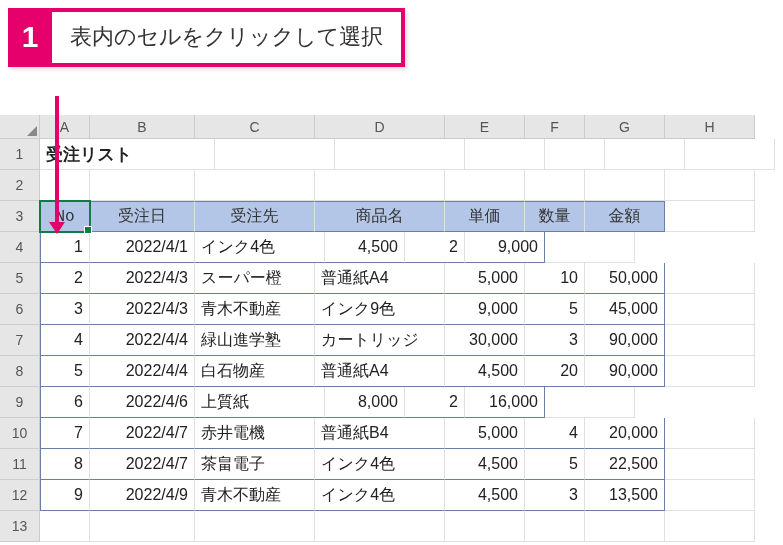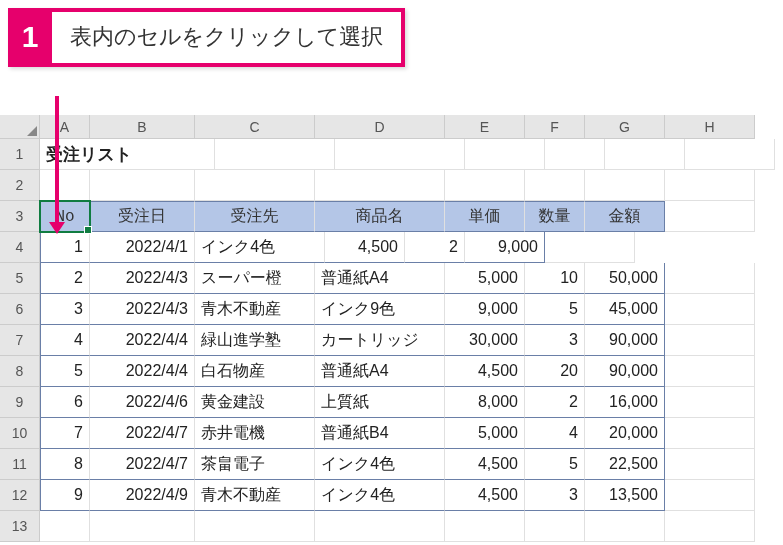--- a/index.html
+++ b/index.html
@@ -157,21 +157,20 @@
           <div class="cell wC tbl-cell">白石物産</div>
           <div class="cell wD tbl-cell">普通紙A4</div>
           <div class="cell wE num tbl-cell">4,500</div>
           <div class="cell wF num tbl-cell">20</div>
           <div class="cell wG num tbl-cell tbl-right-edge">90,000</div>
           <div class="cell wH"></div>
         </div>
         <div class="row">
           <div class="cell wA num tbl-left tbl-cell">6</div>
           <div class="cell wB num tbl-cell">2022/4/6</div>
-          <div class="cell wC tbl-cell">黄金建設</div>
           <div class="cell wD tbl-cell">上質紙</div>
           <div class="cell wE num tbl-cell">8,000</div>
           <div class="cell wF num tbl-cell">2</div>
           <div class="cell wG num tbl-cell tbl-right-edge">16,000</div>
           <div class="cell wH"></div>
         </div>
         <div class="row">
           <div class="cell wA num tbl-left tbl-cell">7</div>
           <div class="cell wB num tbl-cell">2022/4/7</div>
           <div class="cell wC tbl-cell">赤井電機</div>

